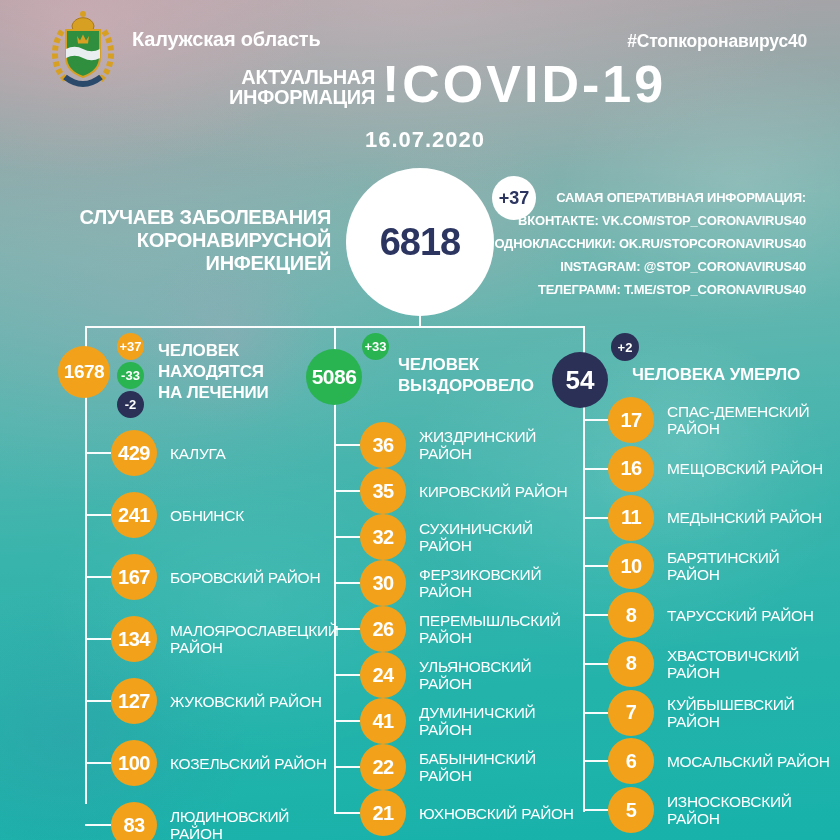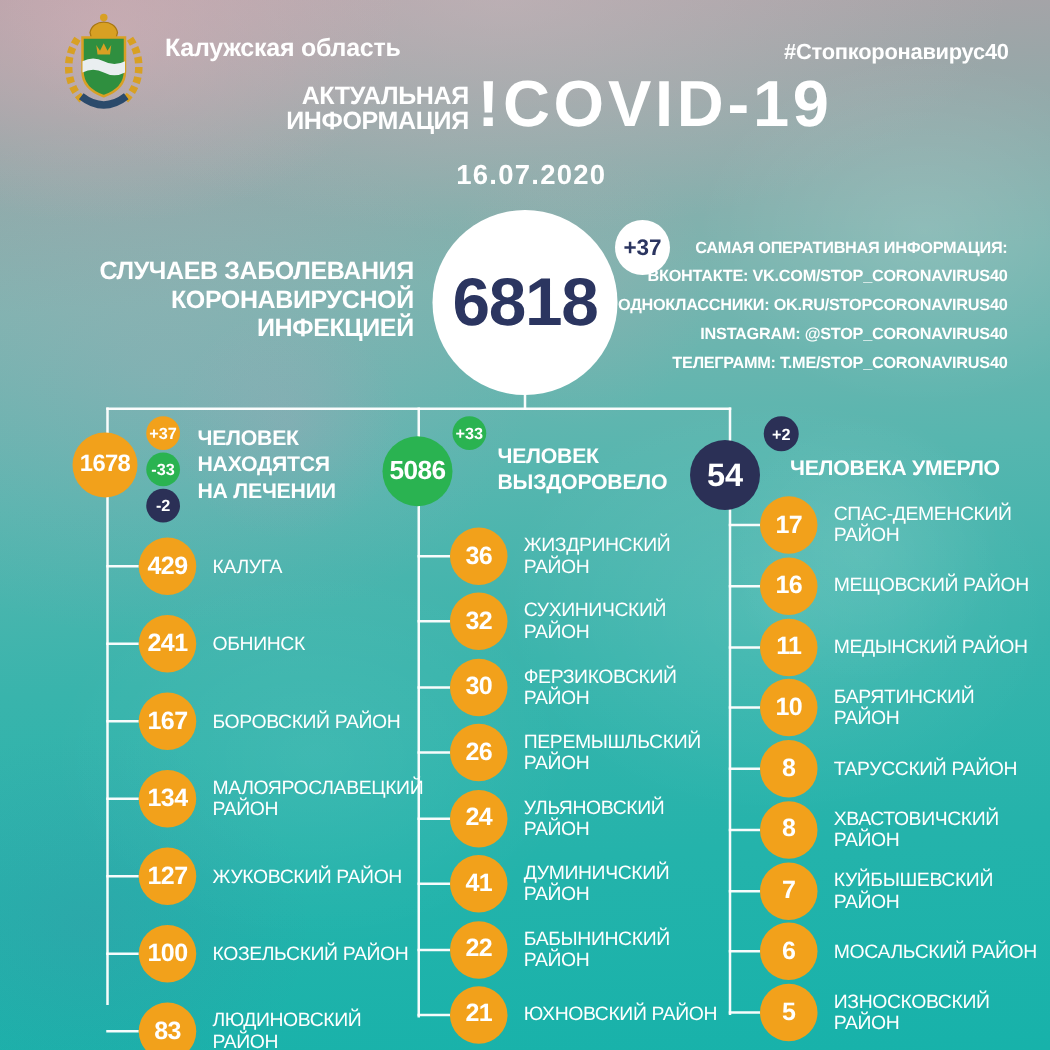--- a/index.html
+++ b/index.html
@@ -29,21 +29,21 @@
 
   .region-name{left:132px;top:28px;font-size:20px;letter-spacing:-.2px;}
   .hashtag{right:33px;top:31px;font-size:17.5px;letter-spacing:-.2px;}
   .title-small{left:198px;top:67px;width:177px;font-size:20px;line-height:20px;text-align:right;letter-spacing:-.3px;white-space:pre-line;}
   .title-main{left:382px;top:54px;font-size:52px;letter-spacing:3px;}
   .date{left:335px;top:127px;width:180px;text-align:center;font-size:22px;letter-spacing:1px;}
 
   .line{position:absolute;background:rgba(255,255,255,.96);z-index:1;}
 
   .circle{position:absolute;border-radius:50%;display:flex;align-items:center;justify-content:center;font-weight:700;z-index:2;box-sizing:border-box;}
-  .big-circle{left:346px;top:168px;width:148px;height:148px;background:#fff;color:#2b3560;font-size:54px;letter-spacing:-1px;}
+  .big-circle{left:346px;top:168px;width:148px;height:148px;background:#fff;color:#2b3560;font-size:38px;letter-spacing:-1px;}
   .big-delta{left:492px;top:176px;width:44px;height:44px;background:#fff;color:#2b3560;font-size:18px;}
 
   .total-label{left:30px;top:206px;width:301px;text-align:right;font-size:20px;line-height:23px;letter-spacing:-.3px;white-space:pre-line;}
 
   .social{position:absolute;right:34px;top:186px;text-align:right;font-weight:700;font-size:13px;line-height:23px;letter-spacing:-.2px;}
 
   .orange{background:#f2a11b;color:#fff;}
   .green{background:#2ab351;color:#fff;}
   .navy{background:#2b3056;color:#fff;}
 
@@ -206,20 +206,26 @@
     </div>
   <div class="col col2">
 
       <div class="region-row">
         <div class="region-circle">
           <span>36</span>
         </div>
         <div class="region-label">ЖИЗДРИНСКИЙ РАЙОН</div>
       </div>
 
+      <div class="region-row">
+        <div class="region-circle">
+          <span>35</span>
+        </div>
+        <div class="region-label">КИРОВСКИЙ РАЙОН</div>
+      </div>
 
       <div class="region-row">
         <div class="region-circle">
           <span>32</span>
         </div>
         <div class="region-label">СУХИНИЧСКИЙ РАЙОН</div>
       </div>
 
       <div class="region-row">
         <div class="region-circle">

